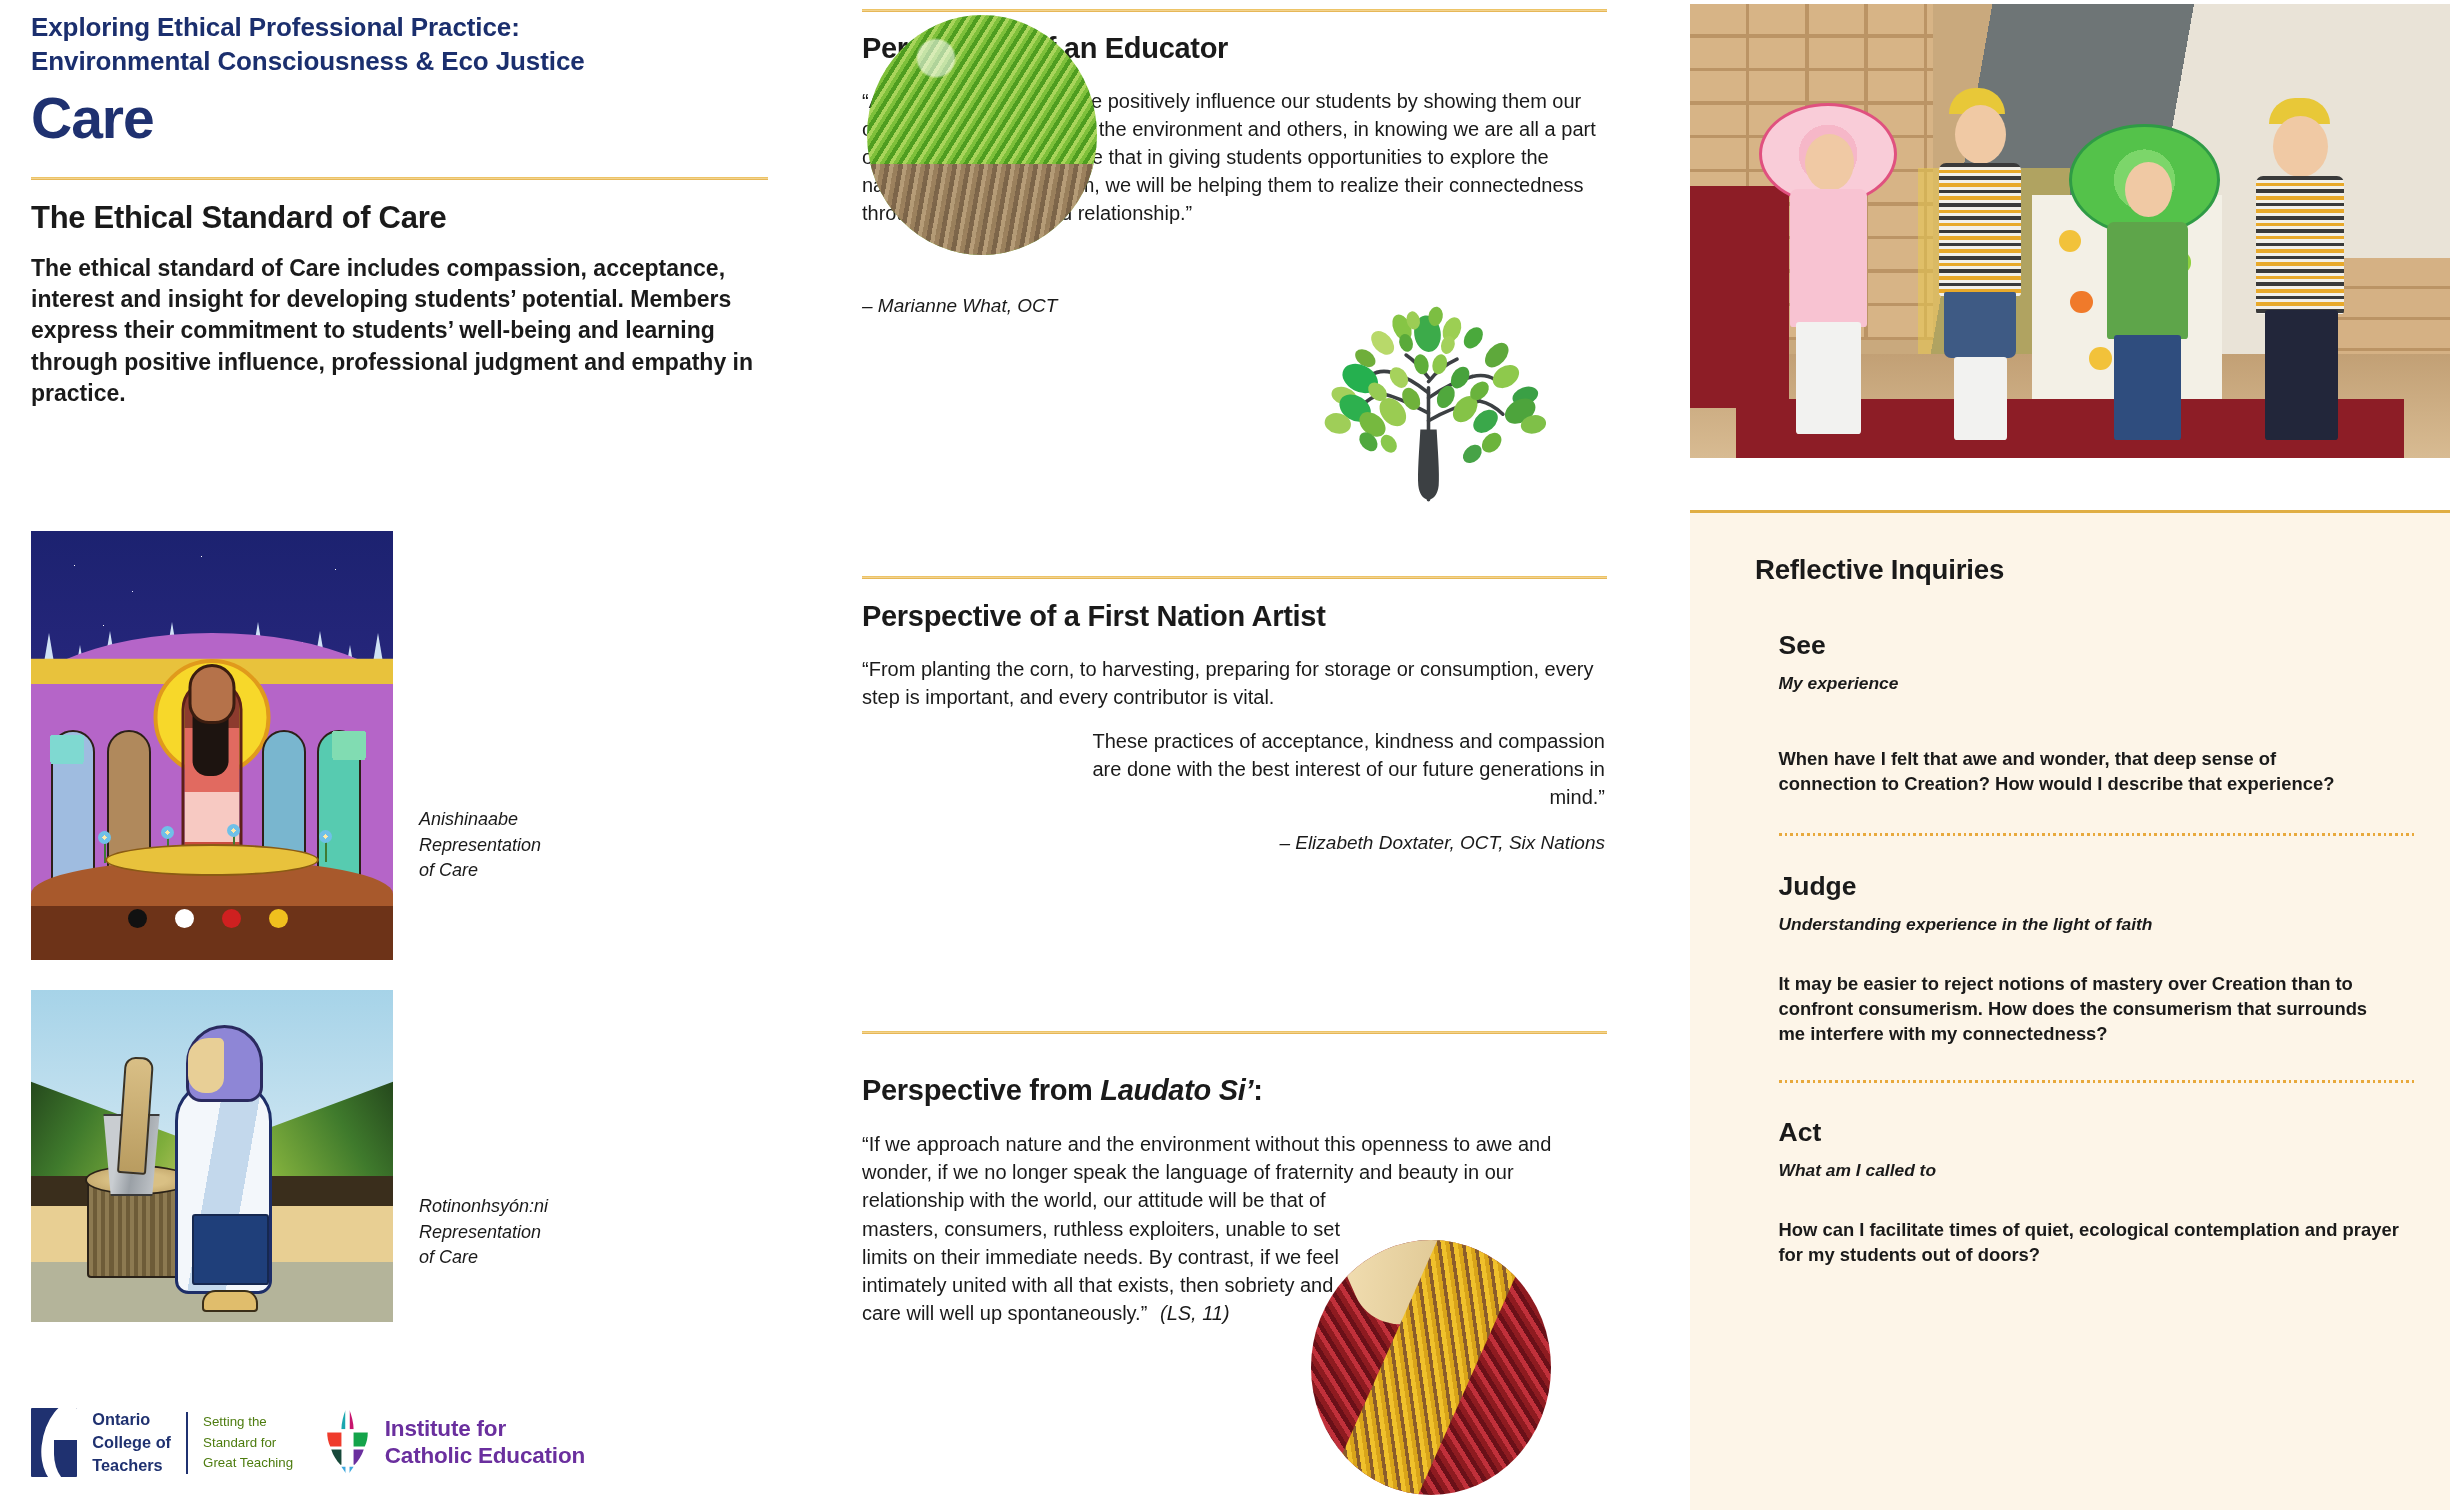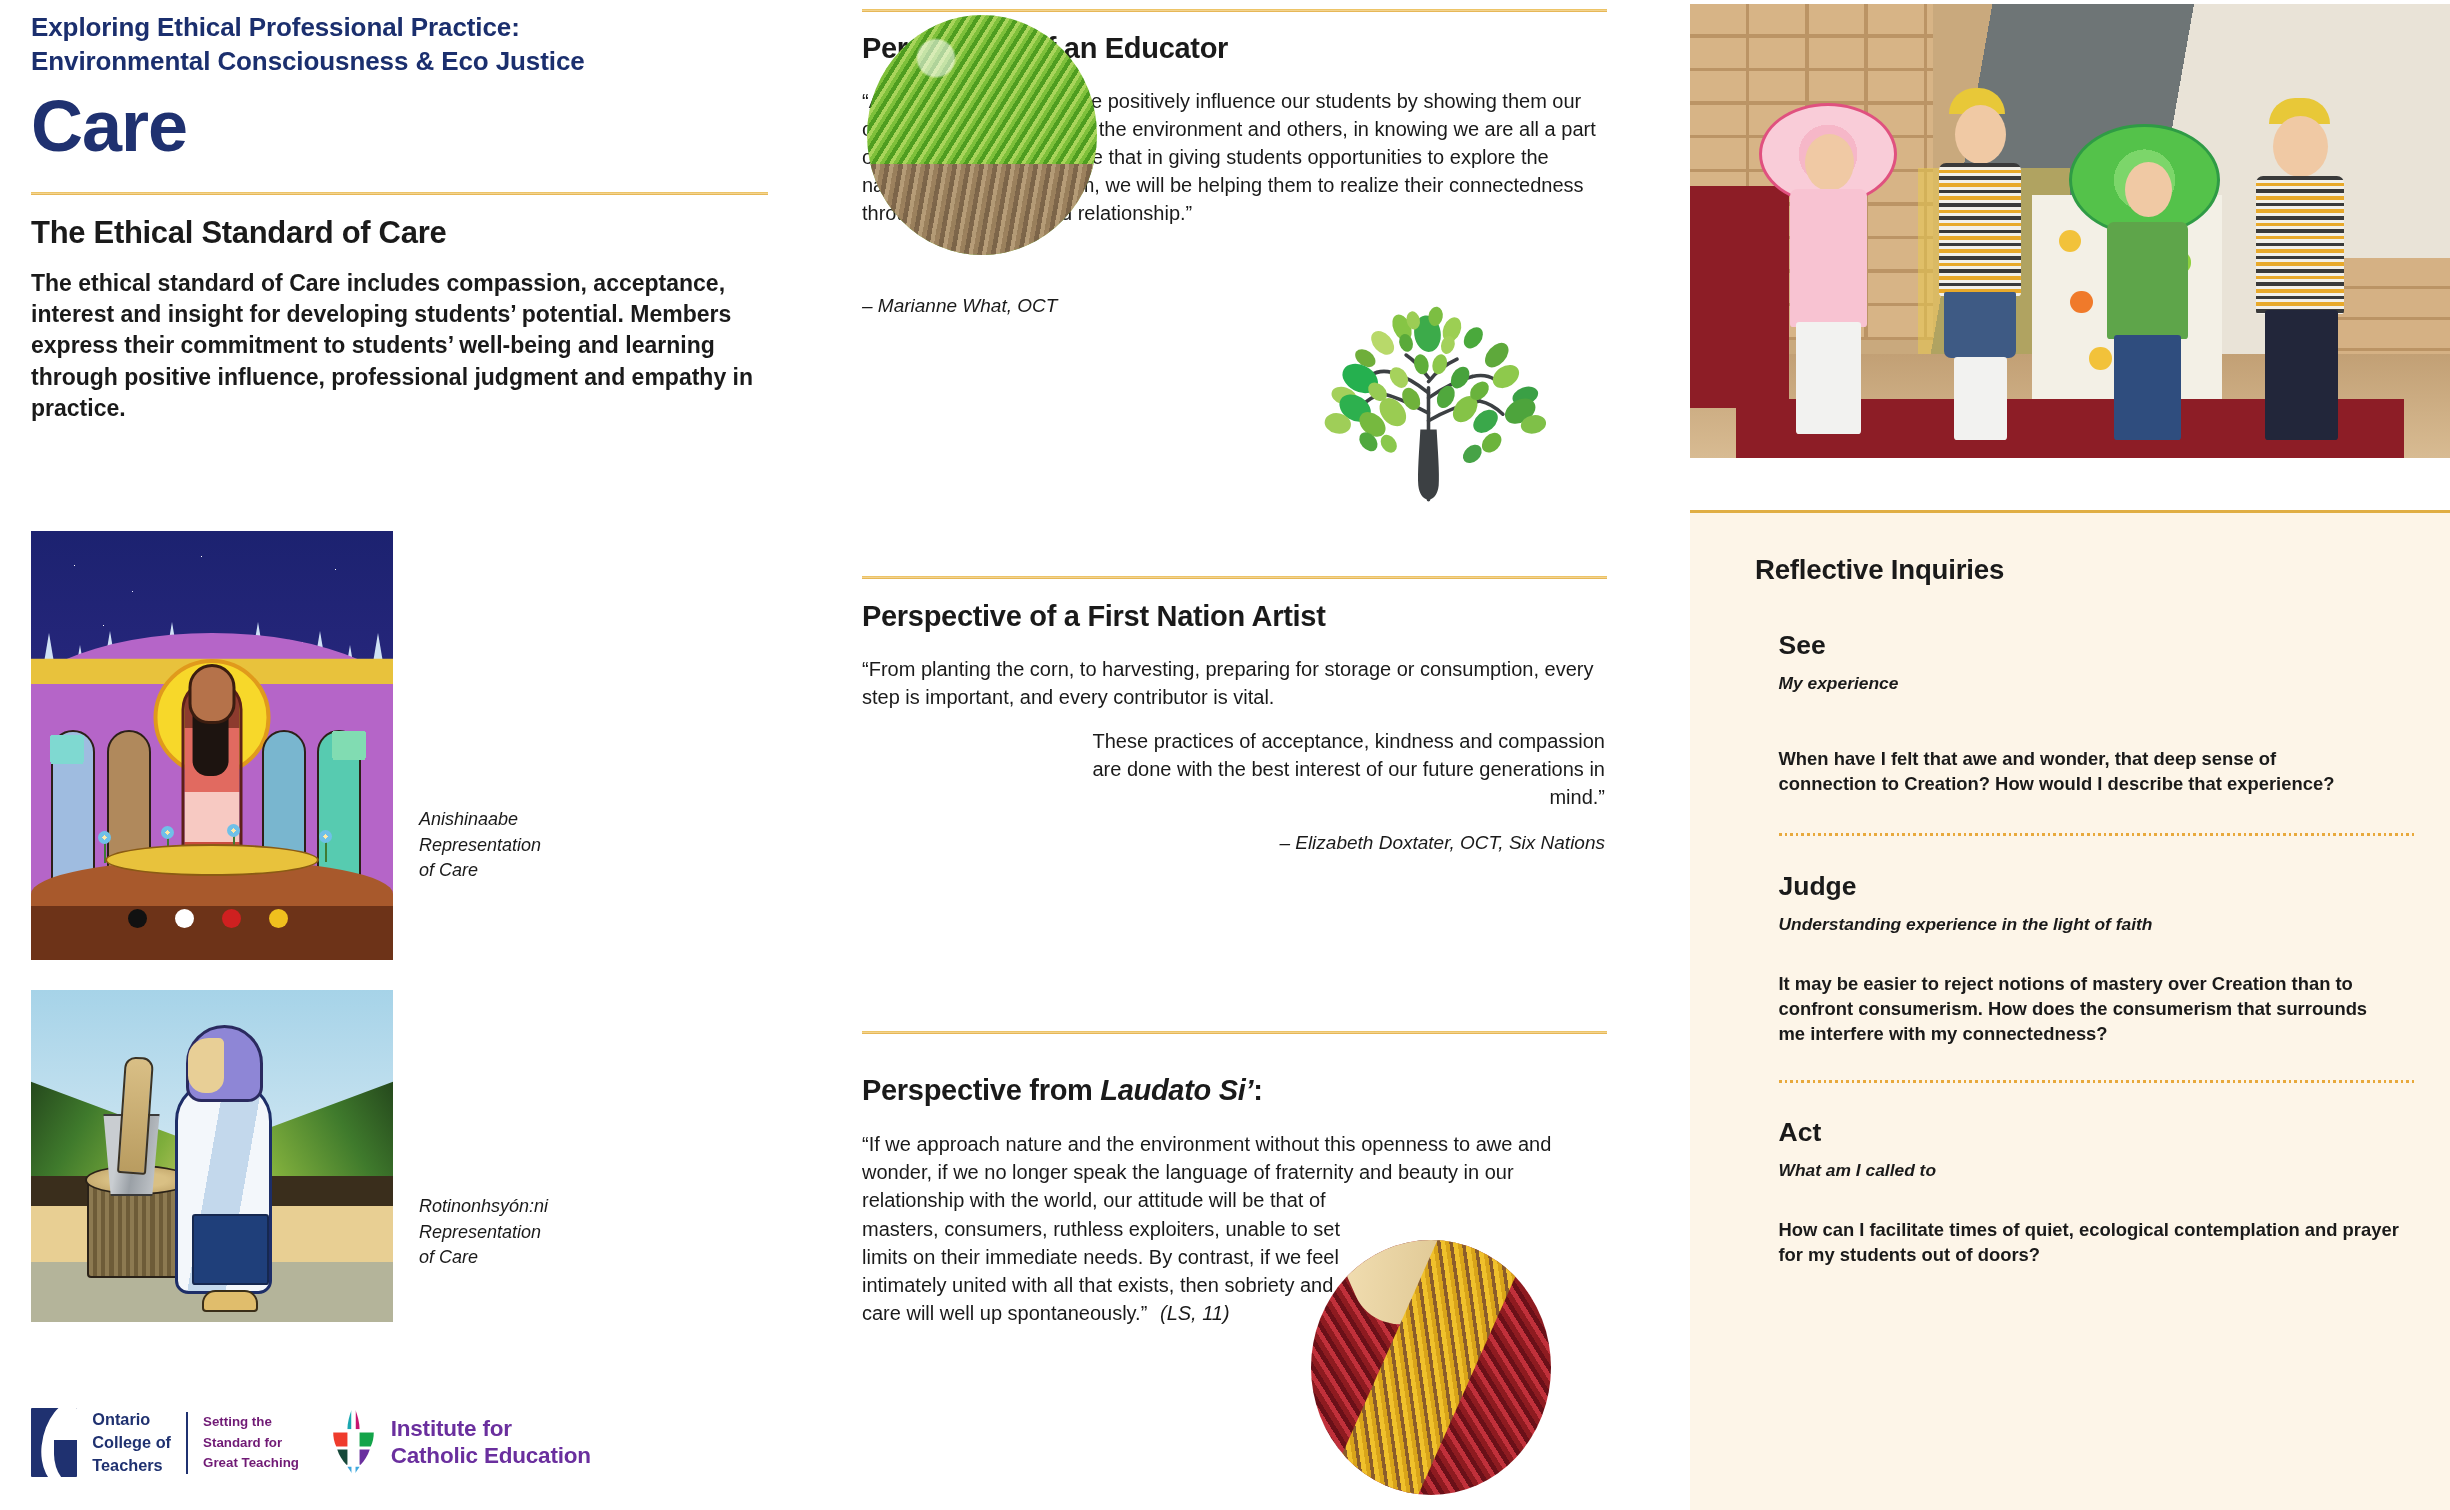--- a/index.html
+++ b/index.html
@@ -27,21 +27,21 @@
     width: 100%;
   }
 
   
   .kicker {
     font-size: 26px; font-weight: 700; line-height: 1.30;
     color: #1b2f6e; letter-spacing: -0.1px;
     margin-top: 11.2px;
   }
   .big-title {
-    font-size: 72px; font-weight: 700; color: #1f3170;
+    font-size: 57px; font-weight: 700; color: #1f3170;
     line-height: 1.0; letter-spacing: -1px; margin-top: 11.2px;
   }
   .rule-left-1 { margin-top: 30px; width: 737px; }
   .h2 {
     font-size: 31px; font-weight: 700; color: #1a1a1a;
     letter-spacing: -0.3px; margin-top: 20.4px;
   }
   .body-left {
     font-size: 23px; font-weight: 700; color: #1a1a1a;
     line-height: 1.36; margin-top: 16.3px; width: 743px;
@@ -205,21 +205,21 @@
     content:""; position:absolute; left:11.2px; top:-8.2px; width:56px; height:87px;
     background:#fff; border-radius:56% 0 0 44%;
     transform:rotate(6deg);
   }
   .oct-mark::before{
     content:""; position:absolute; left:22.5px; top:32px; width:36px; height:47px;
     background:#1f3170; border-radius:0 0 0 70%; z-index:2;
   }
   .oct-words { font-size:16.3px; font-weight:700; color:#1f3170; line-height:1.42; }
   .oct-divider { width:1.5px; height:62px; background:#1f3170; }
-  .oct-tag { font-size:13.3px; font-weight:700; color:#701a75; line-height:1.52; }
+  .oct-tag { font-size:13.3px; font-weight:400; color:#4d7c0f; line-height:1.52; }
   .ice-logo { display:flex; align-items:center; gap:11.2px; }
   .ice-mark { position:relative; width:53px; height:67px; }
   .ice-words { font-size:22.5px; font-weight:700; color:#6a2f9e; line-height:1.18; letter-spacing:-0.2px;}
 
   
   .mid-h2 { font-size:29px; font-weight:700; color:#1a1a1a; letter-spacing:-0.3px; }
   .mid-h2 em { font-style:italic; }
   .mid-body { font-size:20px; color:#1a1a1a; line-height:1.40; }
   .mid-attr { font-size:19px; font-style:italic; color:#1a1a1a; }
 

